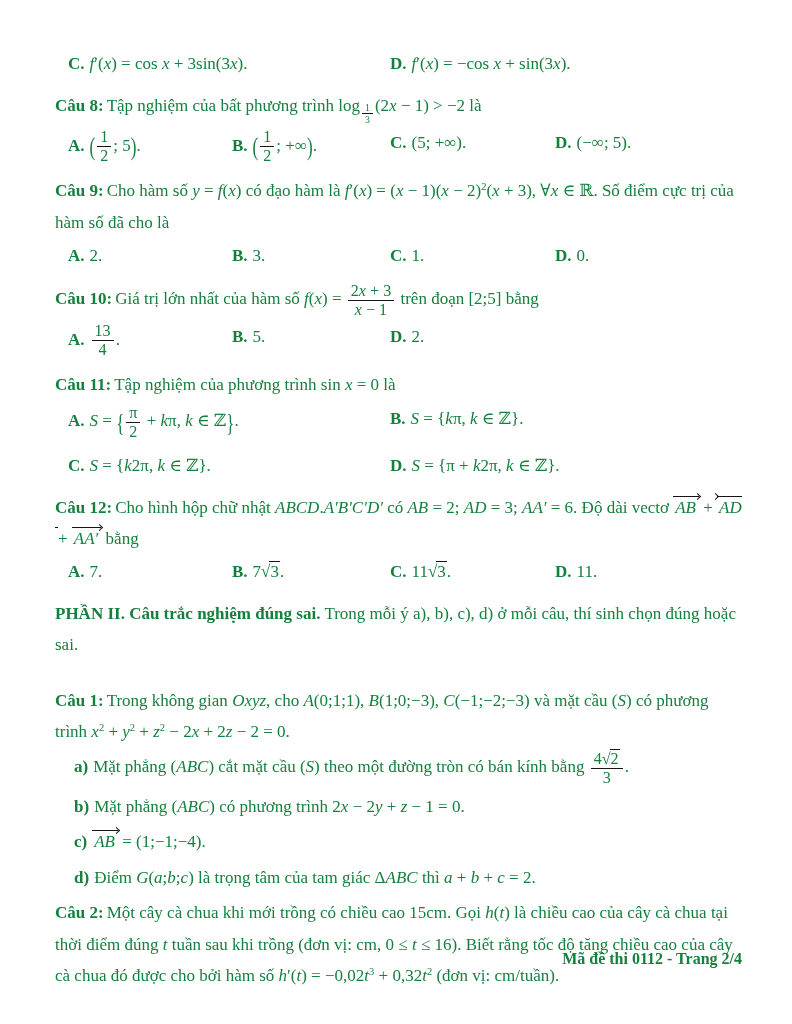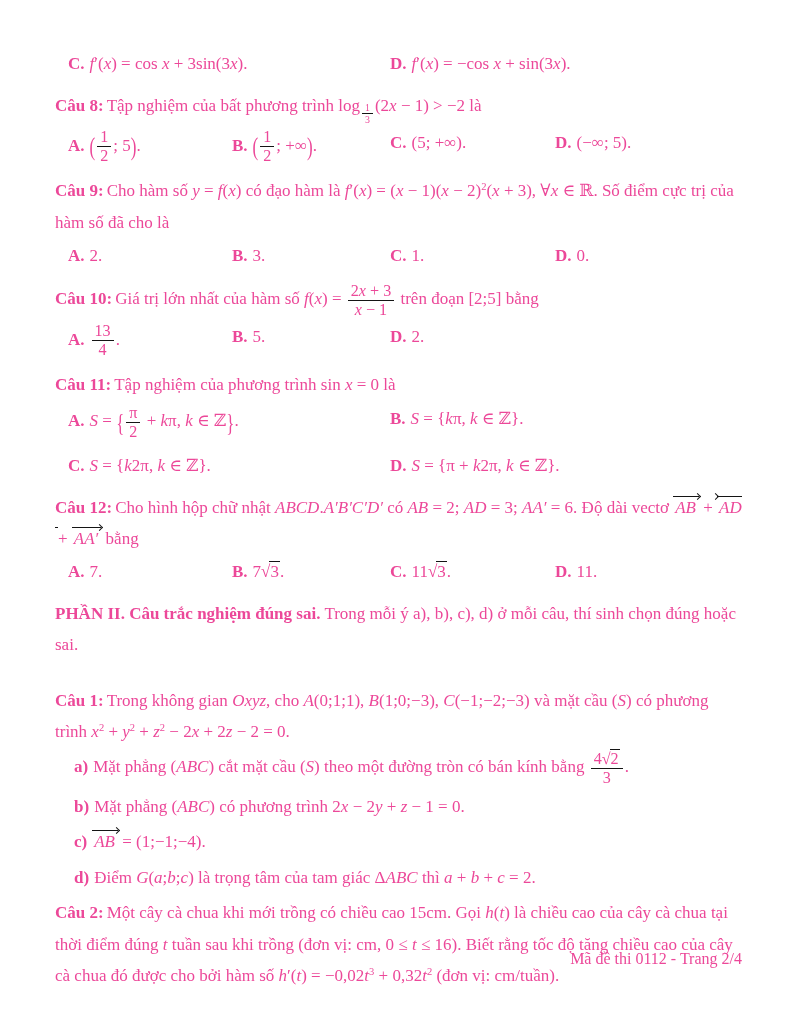--- a/index.html
+++ b/index.html
@@ -1,34 +1,34 @@
 <!DOCTYPE html>
 <html><head>
 <meta charset="utf-8">
 <style>
   * { margin:0; padding:0; box-sizing:border-box; }
   html,body { width:792px; height:1024px; }
   body { background:#fdfdfc; overflow:hidden; }
   .page {
     position:relative; width:792px; height:1024px; background:#fff;
-    color:#ec4899; font-family:"Liberation Serif","DejaVu Serif",serif;
+    color:#15803d; font-family:"Liberation Serif","DejaVu Serif",serif;
     font-size:17px; padding:46px 50px 0 55px;
   }
   p { margin:0; }
   .stem { line-height:1.85; margin:0 0 2px 0; }
   .qlabel { margin-right:3px; }
   .opt-row { display:grid; line-height:1.8; margin:3px 0 10px 13px; }
   .cols4 { grid-template-columns:164px 158px 165px 1fr; }
   .cols2 { grid-template-columns:322px 1fr; }
   .opt { white-space:nowrap; }
   .olabel { margin-right:5px; }
   .heading { line-height:1.85; margin:2px 0 4px 0; }
   .subitem { line-height:1.85; margin:2px 0 4px 19px; }
   .ilabel { margin-right:5px; }
-  .footer { position:absolute; top:950px; right:50px; font-weight:normal; font-size:16px; }
+  .footer { position:absolute; top:950px; right:50px; font-weight:bold; font-size:16px; }
   i { font-style:italic; }
   sup { font-size:0.62em; vertical-align:0.55em; line-height:0; }
   sub { font-size:0.58em; vertical-align:-0.55em; line-height:0; }
   .frac { display:inline-block; vertical-align:middle; text-align:center; line-height:1.12; margin:0 2px; font-size:0.95em; }
   .frac .num { display:block; border-bottom:1px solid #141414; padding:0 3px; }
   .frac .den { display:block; padding:0 3px; }
   sub .frac { font-size:1em; }
   .over { position:relative; border-top:1px solid #141414; padding:1px 3px 0 2px; }
   .over::after { content:''; position:absolute; right:-1px; top:-3px; width:4px; height:4px;
     border-top:1px solid #141414; border-right:1px solid #141414; transform:rotate(45deg); }

